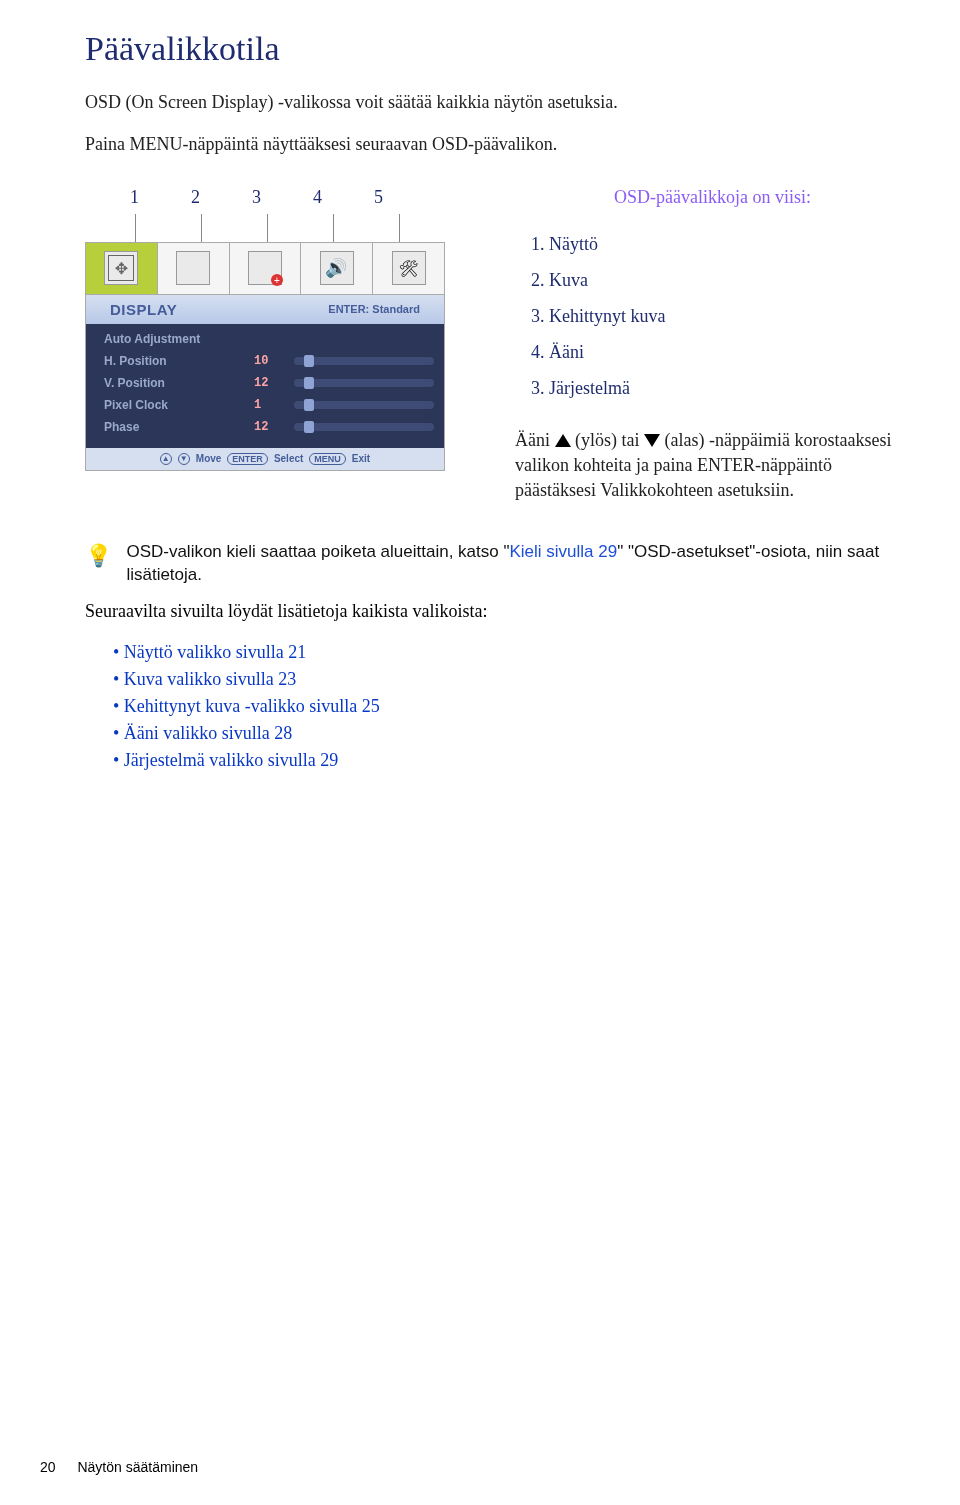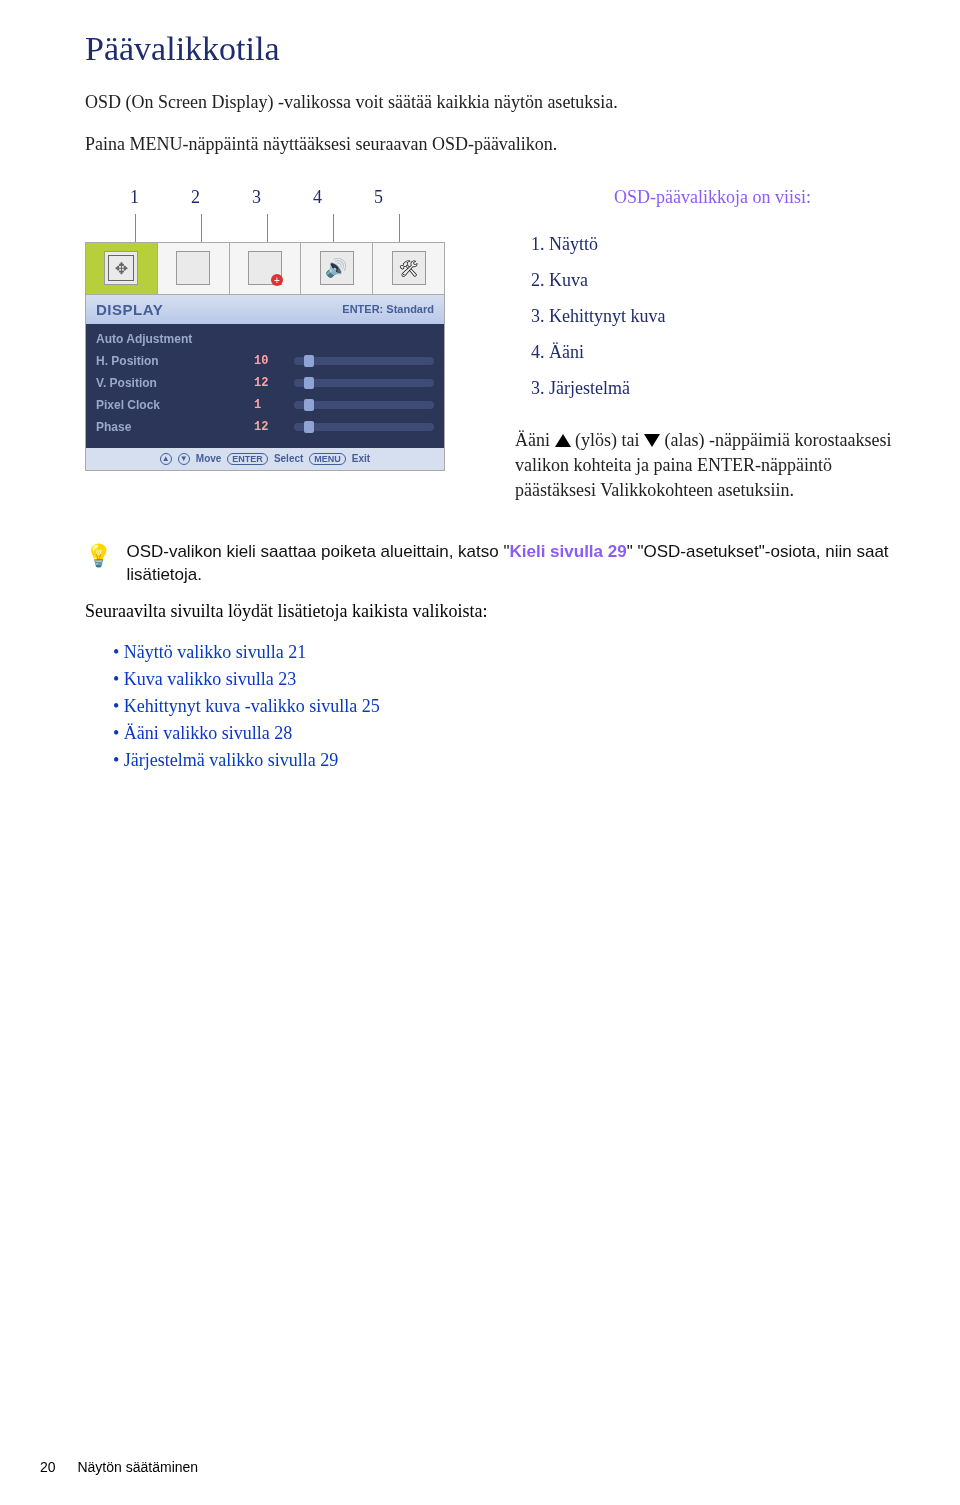--- a/index.html
+++ b/index.html
@@ -36,43 +36,43 @@
   .icon-disp { position: relative; }
   .icon-disp::before { content:''; position:absolute; inset:3px; border:1px solid #666; }
   .icon-disp::after { content:'✥'; position:absolute; inset:0; display:flex; align-items:center; justify-content:center; font-size:16px; color:#666; }
   .icon-img { position: relative; background: linear-gradient(90deg,#e33 33%, #3c3 33% 66%, #35d 66%); }
   .icon-img2 { position: relative; background: linear-gradient(90deg,#e33 33%, #3c3 33% 66%, #35d 66%); }
   .icon-img2::after { content:'+'; position:absolute; right:-2px; bottom:-2px; background:#d33; color:#fff; font-size:10px; width:12px; height:12px; border-radius:50%; display:flex; align-items:center; justify-content:center; }
   .icon-snd { position: relative; }
   .icon-snd::before { content:'🔊'; position:absolute; inset:0; display:flex; align-items:center; justify-content:center; font-size:18px; }
   .icon-sys { position: relative; }
   .icon-sys::before { content:'🛠'; position:absolute; inset:0; display:flex; align-items:center; justify-content:center; font-size:16px; }
-  .osd-header { background: linear-gradient(#d5dff0,#b8c8e8); display:flex; justify-content:space-between; align-items:center; padding: 6px 10px; }
+  .osd-header { background: linear-gradient(#d5dff0,#b8c8e8); display:flex; justify-content:space-between; align-items:center; padding: 6px 24px; }
   .osd-header .h-left { color:#455d99; font-weight:bold; font-size:15px; letter-spacing:0.5px; }
   .osd-header .h-right { color:#455d99; font-size:11px; font-weight:bold; }
   .osd-rows { background:#2b3658; padding: 4px 8px 10px; }
-  .osd-row { display:flex; align-items:center; padding:4px 2px; font-size:12px; color:#9aa8c9; font-weight:bold; }
+  .osd-row { display:flex; align-items:center; padding:4px 2px; font-size:12px; color:#9aa8c9; font-weight:bold;margin-left:8px; }
   .osd-row .lbl { flex: 1; }
   .osd-row .val { width: 30px; text-align:left; font-family: Liberation Mono, monospace; color:#fca5a5; }
   .osd-row .slider { width: 140px; height: 8px; margin-left: 10px; background: #3e4b74; border-radius: 4px; position: relative; }
   .osd-row .slider::before { content:''; position:absolute; left:10px; top:-2px; width:10px; height:12px; background:#8fa3d4; border-radius:2px; }
   .osd-footer { background:#d5dff0; padding:5px 6px; display:flex; align-items:center; gap:6px; justify-content:center; font-size:10px; color:#455d99; font-weight:bold; }
   .osd-footer .pill { border:1px solid #455d99; border-radius:8px; padding:0 4px; font-size:9px; }
   .osd-footer .circ { border:1px solid #455d99; border-radius:50%; width:12px; height:12px; display:inline-flex; align-items:center; justify-content:center; font-size:8px; }
   .right-head { font-size:18px; color:#8b5cf6; margin-bottom:18px; font-family: Georgia, 'Times New Roman', serif; text-align: center; }
   .num-list { font-family: Georgia, 'Times New Roman', serif; color:#1f2c6f; font-size:18px; line-height:2; margin-left:16px; }
   .num-list div { }
   .usage { font-family: Georgia, 'Times New Roman', serif; color:#222; font-size:18px; line-height:1.4; margin-top:22px; }
   .tri { display:inline-block; width:0; height:0; border-left:8px solid transparent; border-right:8px solid transparent; vertical-align: -1px; }
   .tri.up { border-bottom:13px solid #000; }
   .tri.down { border-top:13px solid #000; }
   .note-block { display:flex; gap:14px; margin-top:38px; }
   .bulb { color:#888; font-size:22px; margin-top:2px; }
   .note-text { font-size:17px; color:#111; line-height:1.35; }
-  .note-text .klink { color:#8b5cf6; font-weight:bold; }
+  .note-text .klink { color:#1d4ed8; font-weight:normal; }
   .after-note { font-family: Georgia, 'Times New Roman', serif; font-size:18px; margin-top:14px; }
   .link-list { margin-top:20px; margin-left:28px; }
   .link-list div { font-family: Georgia, 'Times New Roman', serif; font-size:18px; color:#0939c4; margin-bottom:6px; }
   .link-list .bull { color:#0939c4; }
   .footer { position:absolute; bottom:30px; left:40px; color:#000; font-size:14px; }
   .footer .pn { margin-right:18px; }
 </style>
 </head>
 <body>
 

